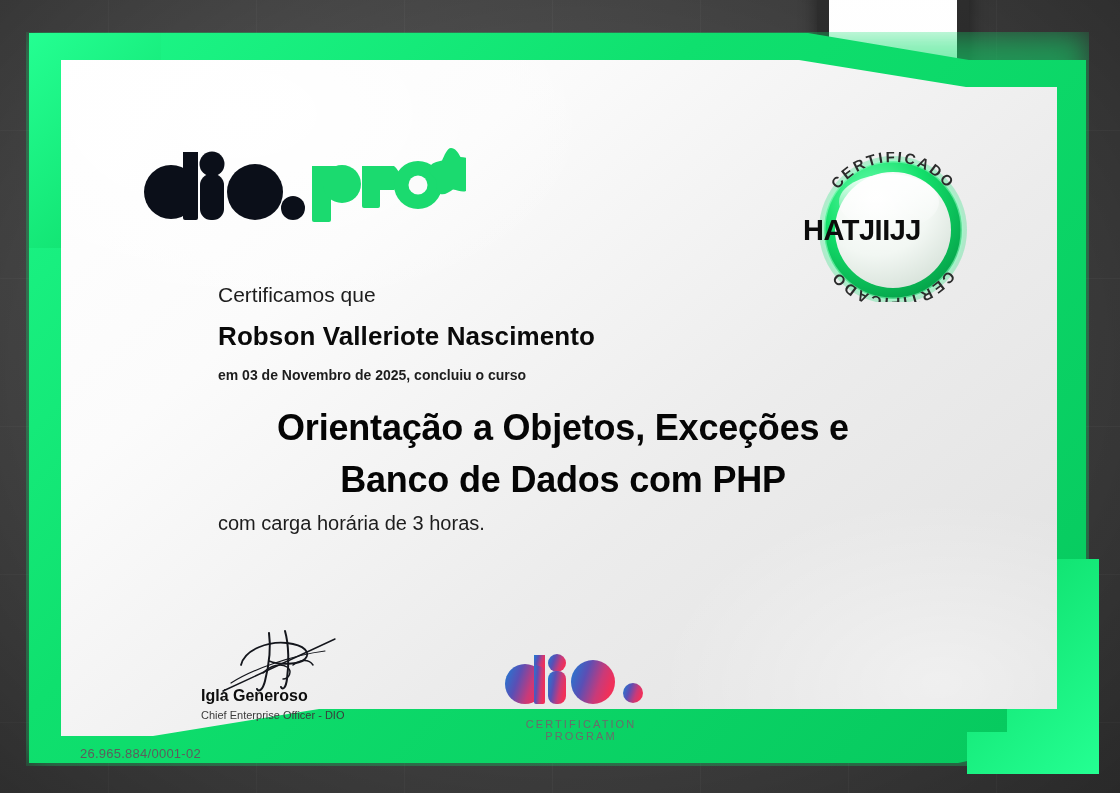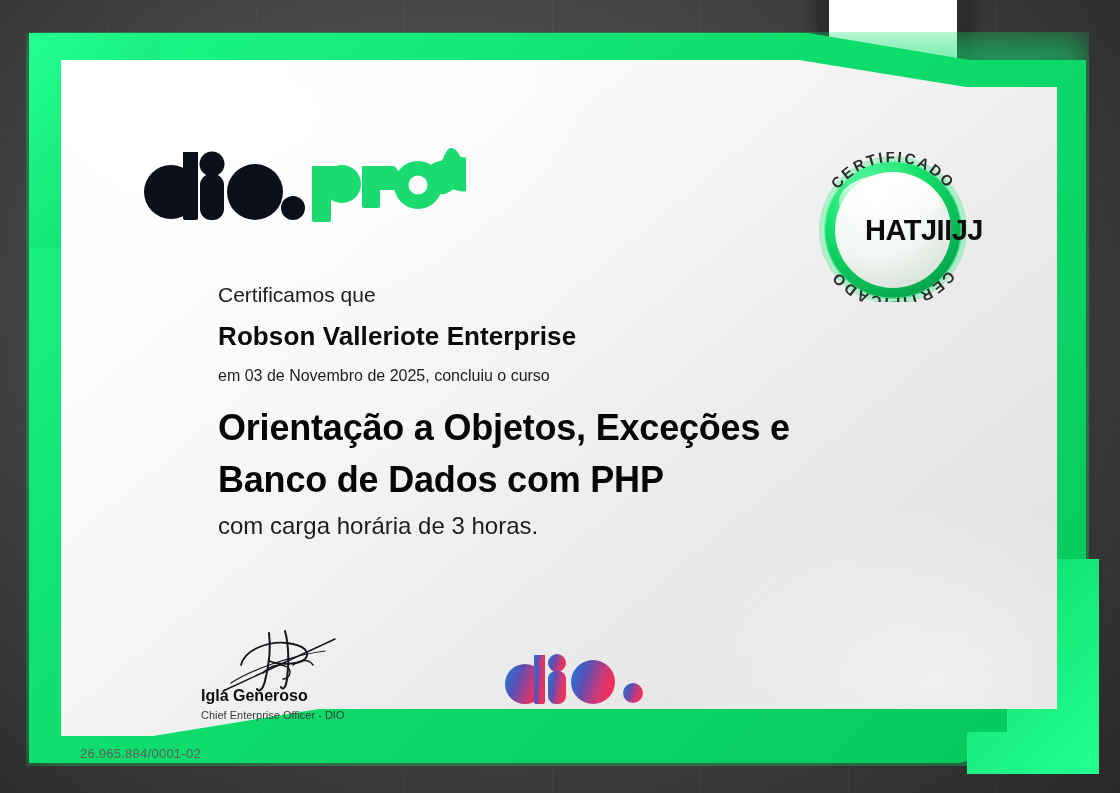--- a/index.html
+++ b/index.html
@@ -118,46 +118,46 @@
     position:absolute; inset:0;
     background:
       radial-gradient(ellipse 520px 300px at 18% 8%, rgba(255,255,255,.95), rgba(255,255,255,0) 70%),
       radial-gradient(ellipse 400px 260px at 88% 92%, rgba(255,255,255,.45), rgba(255,255,255,0) 70%);
   }
 
   
   #logo-dio-pro { position:absolute; left:118px; top:118px; width:330px; height:82px; z-index:12; }
 
   
-  .txt { position:absolute; z-index:12; color:#101010; white-space:nowrap; }
+  .txt { position:absolute; z-index:12; color:#101010; white-space:nowrap;text-align:center; }
   #line-certificamos { left:200px; top:261px; font-size:21px; font-weight:400; color:#1d1d1d; }
   #line-name        { left:200px; top:299px; font-size:26px; font-weight:700; color:#0a0a0a; letter-spacing:.1px; }
-  #line-date        { left:200px; top:345px; font-size:16px; font-weight:400; color:#1d1d1d; }
+  #line-date        { left:200px; top:345px; font-size:14px; font-weight:700; color:#1d1d1d; }
   #course-title     { left:200px; top:380px; font-size:36px; font-weight:700; color:#050505;
                       line-height:52px; letter-spacing:-.2px; white-space:normal; width:690px; }
-  #line-hours       { left:200px; top:490px; font-size:24px; font-weight:400; color:#1d1d1d; }
+  #line-hours       { left:200px; top:490px; font-size:20px; font-weight:400; color:#1d1d1d; }
 
   
   #sig-block { position:absolute; left:183px; top:603px; width:198px; z-index:12; text-align:left; }
   #sig-mark { height:66px; position:relative; }
   #sig-name { font-size:16px; font-weight:700; color:#0d0d0d; margin-top:-4px; }
   #sig-role { font-size:11px; font-weight:400; color:#3b3b3b; margin-top:4px; }
 
   
   #cert-prog { position:absolute; left:475px; top:626px; width:176px; z-index:12; text-align:center; }
   #cert-prog-word { font-size:11px; letter-spacing:2.1px; color:#6b6b6b; margin-top:4px; }
 
   
   #cnpj { position:absolute; left:62px; top:724px; font-size:13px; color:#5d5d5d; letter-spacing:.25px; z-index:13; }
 
   
   #seal { position:absolute; left:803px; top:152px; width:180px; height:150px; z-index:20; }
   #seal-code {
     position:absolute; left:0; top:62px; width:180px;
-    text-align:right; font-size:29px; font-weight:700; color:#0c0c0c;
+    text-align:left; font-size:29px; font-weight:700; color:#0c0c0c;
     letter-spacing:-.5px;
   }
 </style>
 </head>
 <body>
 
 <div id="stage">
 
   <div id="grid-overlay"></div>
   <div id="dot-overlay"></div>
@@ -199,21 +199,21 @@
         </g>
         <path d="M315 8 C319 8 322 12 324.5 17 C330 17.5 336 18.5 338 23 C340 27.5 336 32 332.5 36
                  C333.5 41 335 47 331.5 50 C328 53 322.5 50.5 317 49.5
                  C312.5 52.5 307.5 56 303.5 53.5 C299.5 51 300 45 300.5 40
                  C296.5 36.5 292 32 293.5 27.5 C295 23 301 21.5 306 20.5
                  C308.5 15.5 311 8 315 8 Z" fill="#1BDA6F"></path>
       </svg>
     </div>
 
     <div class="txt" id="line-certificamos">Certificamos que</div>
-    <div class="txt" id="line-name">Robson Valleriote Enterprise</div>
+    <div class="txt" id="line-name">Robson Valleriote Nascimento</div>
     <div class="txt" id="line-date">em 03 de Novembro de 2025, concluiu o curso</div>
     <div class="txt" id="course-title">Orientação a Objetos, Exceções e Banco de Dados com PHP</div>
     <div class="txt" id="line-hours">com carga horária de 3 horas.</div>
 
     <div id="sig-block">
       <div id="sig-mark">
         <svg width="198" height="72" viewBox="0 0 198 72" xmlns="http://www.w3.org/2000/svg">
           <g fill="none" stroke="#14161c" stroke-linecap="round" stroke-linejoin="round">
             <path d="M40 40 C44 24 68 16 86 18 C104 20 110 28 104 34 C98 40 78 40 68 36" stroke-width="1.8"></path>
             <path d="M68 8 C70 22 68 40 64 56 C62 64 58 68 56 64" stroke-width="2"></path>
@@ -242,20 +242,21 @@
         <g fill="url(#dioGrad)">
           <circle cx="32" cy="36" r="20"></circle>
           <rect x="41" y="7" width="11" height="49" rx="2"></rect>
           <path d="M41 7 L52 7 L52 21 A20 20 0 0 0 41 17 Z"></path>
           <circle cx="64" cy="15" r="9"></circle>
           <rect x="55" y="23" width="18" height="33" rx="8"></rect>
           <circle cx="100" cy="34" r="22"></circle>
           <circle cx="140" cy="45" r="10"></circle>
         </g>
       </svg>
+      <div id="cert-prog-word">CERTIFICATION PROGRAM</div>
     </div>
 
     <div id="cnpj">26.965.884/0001-02</div>
   </div>
 
   <div id="seal">
     <svg width="180" height="150" viewBox="0 0 180 150" xmlns="http://www.w3.org/2000/svg">
       <defs>
         <radialGradient id="ringG" cx="0.35" cy="0.25" r="0.85">
           <stop offset="0%" stop-color="#6BFFAE"></stop>

